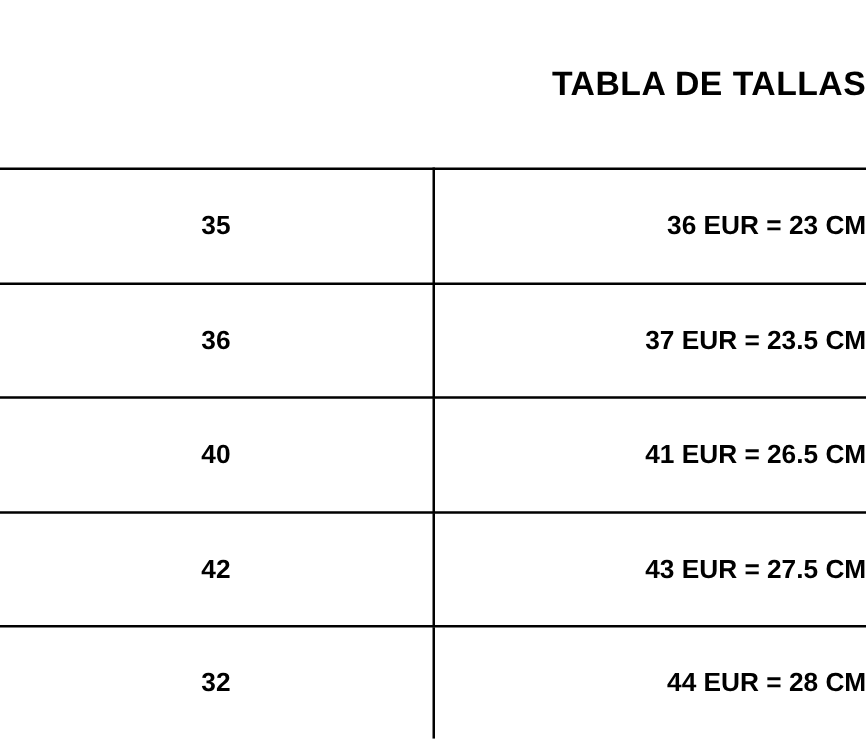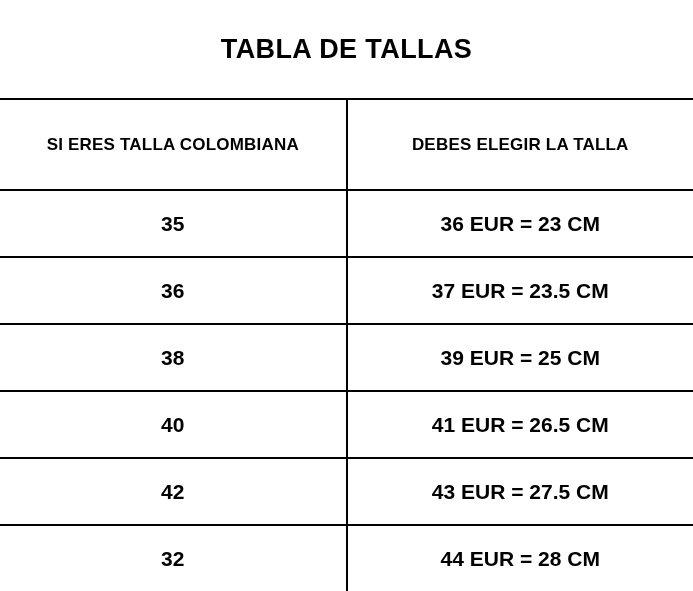--- a/index.html
+++ b/index.html
@@ -37,20 +37,21 @@
     border-top: none;
   }
   table.size-table tr:last-child td {
     border-bottom: none;
   }
   table.size-table tr td:first-child {
     border-left: none;
   }
   table.size-table tr td:last-child {
     border-right: none;
+    text-align: right;
   }
   .title-cell {
     font-size: 27px;
     font-weight: bold;
     letter-spacing: 0.4px;
     height: 73px;
   }
   .header-cell {
     font-size: 17px;
     font-weight: bold;
@@ -71,36 +72,28 @@
 </style>
 </head>
 <body>
 
 <div class="sheet">
   <table class="size-table">
     <tbody>
       <tr>
         <td class="title-cell" colspan="2">TABLA DE TALLAS</td>
       </tr>
-      <tr>
-        <td class="header-cell col-left">SI ERES TALLA COLOMBIANA</td>
-        <td class="header-cell col-right">DEBES ELEGIR LA TALLA</td>
-      </tr>
 
       <tr>
         <td class="data-cell col-left">35</td>
         <td class="data-cell col-right">36 EUR = 23 CM</td>
       </tr>
       <tr>
         <td class="data-cell col-left">36</td>
         <td class="data-cell col-right">37 EUR = 23.5 CM</td>
-      </tr>
-      <tr>
-        <td class="data-cell col-left">38</td>
-        <td class="data-cell col-right">39 EUR = 25 CM</td>
       </tr>
       <tr>
         <td class="data-cell col-left">40</td>
         <td class="data-cell col-right">41 EUR = 26.5 CM</td>
       </tr>
       <tr>
         <td class="data-cell col-left">42</td>
         <td class="data-cell col-right">43 EUR = 27.5 CM</td>
       </tr>
       <tr>

